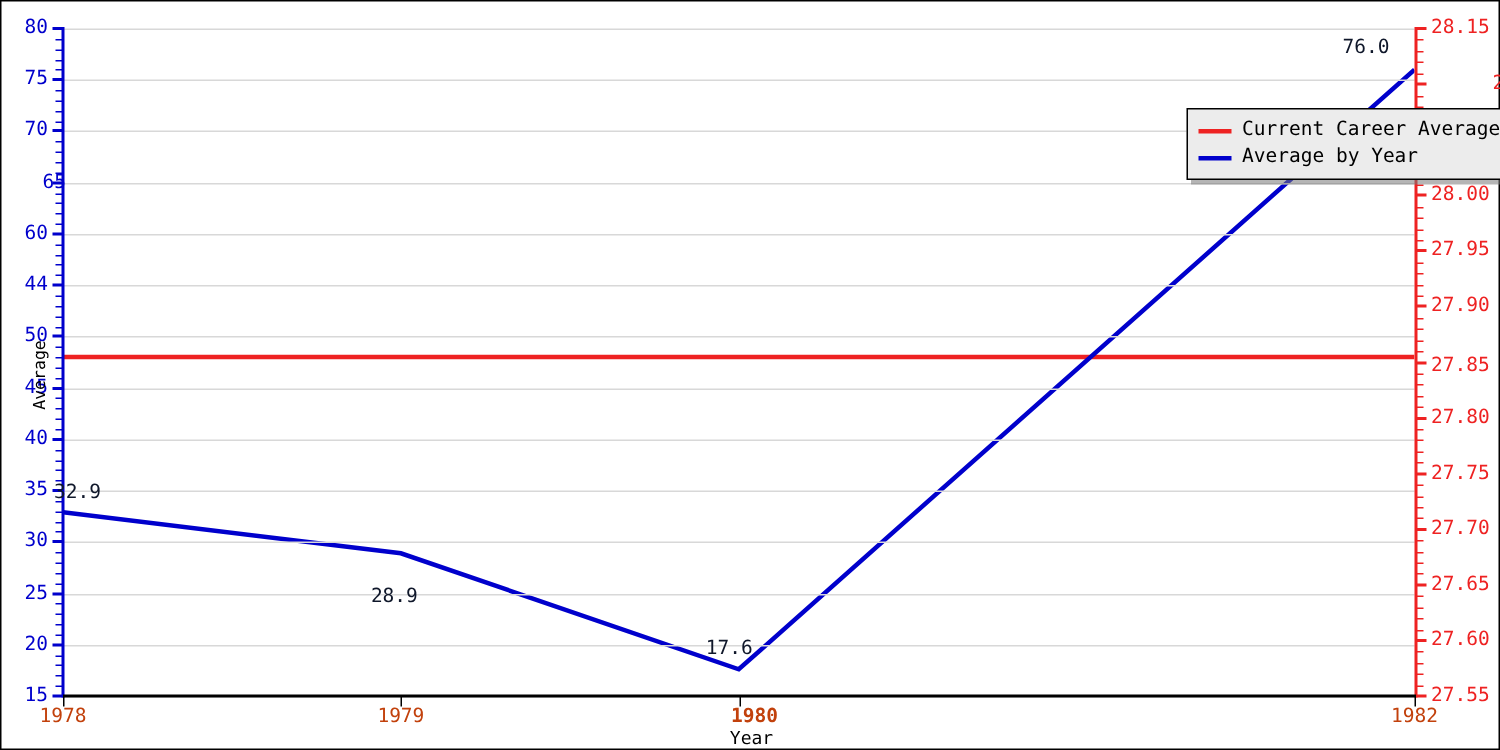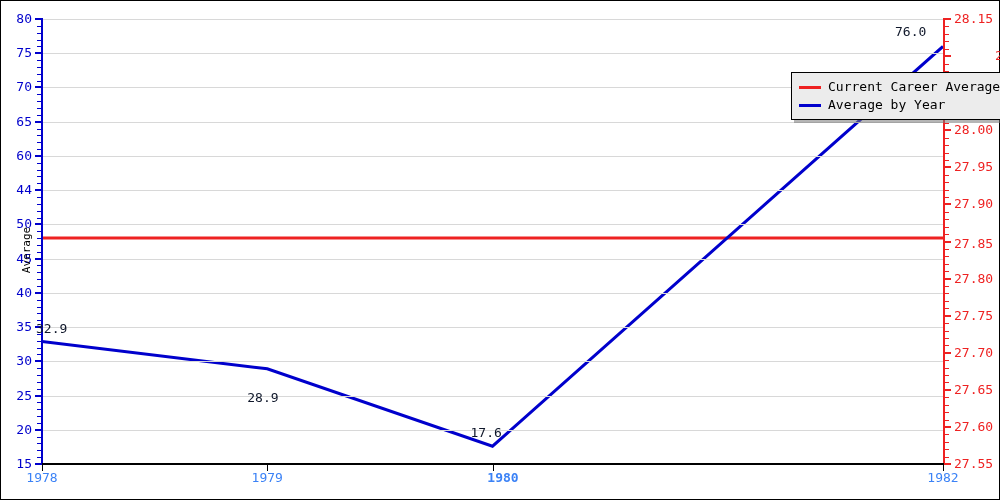--- a/index.html
+++ b/index.html
@@ -52,21 +52,21 @@
     color:#0000cc;font-size:13px;line-height:13px;
     text-align:right;white-space:nowrap;
   }
   .lbl-r{
     position:absolute;
     color:#ee2222;font-size:13px;line-height:13px;
     text-align:left;white-space:nowrap;
   }
   .lbl-x{
     position:absolute;top:470px;
-    color:#3b82f6;font-size:13px;line-height:13px;
+    color:#c2410c;font-size:13px;line-height:13px;
     text-align:center;white-space:nowrap;
   }
   
   #ylabel{
     position:absolute;left:2px;top:50%;
     transform:translateY(-50%) rotate(-90deg);
     transform-origin:center center;
     color:#000000;font-size:11px;white-space:nowrap;
   }
   #xlabel{
@@ -183,21 +183,21 @@
       <div class="tick-l minor" style="top: 175.462px;"></div>
       <div class="tick-l minor" style="top: 168.615px;"></div>
       <div class="tick-l minor" style="top: 161.769px;"></div>
       <div class="tick-l" style="top: 153.923px;"></div>
       <div class="lbl-l" style="left: 0px; width: 31px; right: auto; top: 147.923px;">60</div>
       <div class="tick-l minor" style="top: 148.077px;"></div>
       <div class="tick-l minor" style="top: 141.231px;"></div>
       <div class="tick-l minor" style="top: 134.385px;"></div>
       <div class="tick-l minor" style="top: 127.538px;"></div>
       <div class="tick-l" style="top: 119.692px;"></div>
-      <div class="lbl-l" style="left: 0px; width: 31px; right: auto; top: 113.692px;">65</div>
+      <div class="lbl-l" style="left: 12px; width: 31px; right: auto; top: 113.692px;">65</div>
       <div class="tick-l minor" style="top: 113.846px;"></div>
       <div class="tick-l minor" style="top: 107px;"></div>
       <div class="tick-l minor" style="top: 100.154px;"></div>
       <div class="tick-l minor" style="top: 93.3077px;"></div>
       <div class="tick-l" style="top: 85.4615px;"></div>
       <div class="lbl-l" style="left: 0px; width: 31px; right: auto; top: 79.4615px;">70</div>
       <div class="tick-l minor" style="top: 79.6154px;"></div>
       <div class="tick-l minor" style="top: 72.7692px;"></div>
       <div class="tick-l minor" style="top: 65.9231px;"></div>
       <div class="tick-l minor" style="top: 59.0769px;"></div>
@@ -291,20 +291,21 @@
       <div class="lbl-x" style="left: 1px; width: 80px;">1978</div>
       <div class="tick-x" style="left: 266px;"></div>
       <div class="lbl-x" style="left: 226.25px; width: 80px;">1979</div>
       <div class="tick-x" style="left: 492px;"></div>
       <div class="lbl-x" style="left: 462px; width: 80px; font-weight: bold;">1980</div>
       <div class="tick-x" style="left: 942px;"></div>
       <div class="lbl-x" style="left: 902px; width: 80px;">1982</div>
     </div>
 
   <div id="ylabel">Average</div>
+  <div id="xlabel">Year</div>
 
   <div id="point-labels">
     <div class="pt-label" id="lbl-1978" style="left: 35px; top: 321.454px;">32.9</div>
     <div class="pt-label" id="lbl-1979" style="left: 246.25px; top: 345.838px; margin-top: 44px;">28.9</div>
     <div class="pt-label" id="lbl-1980" style="left: 469.5px; top: 425.2px;">17.6</div>
     <div class="pt-label" id="lbl-1982" style="left: 894px; top: 24.3846px;">76.0</div>
   </div>
 
   <div id="legend">
     <div class="legend-row">

